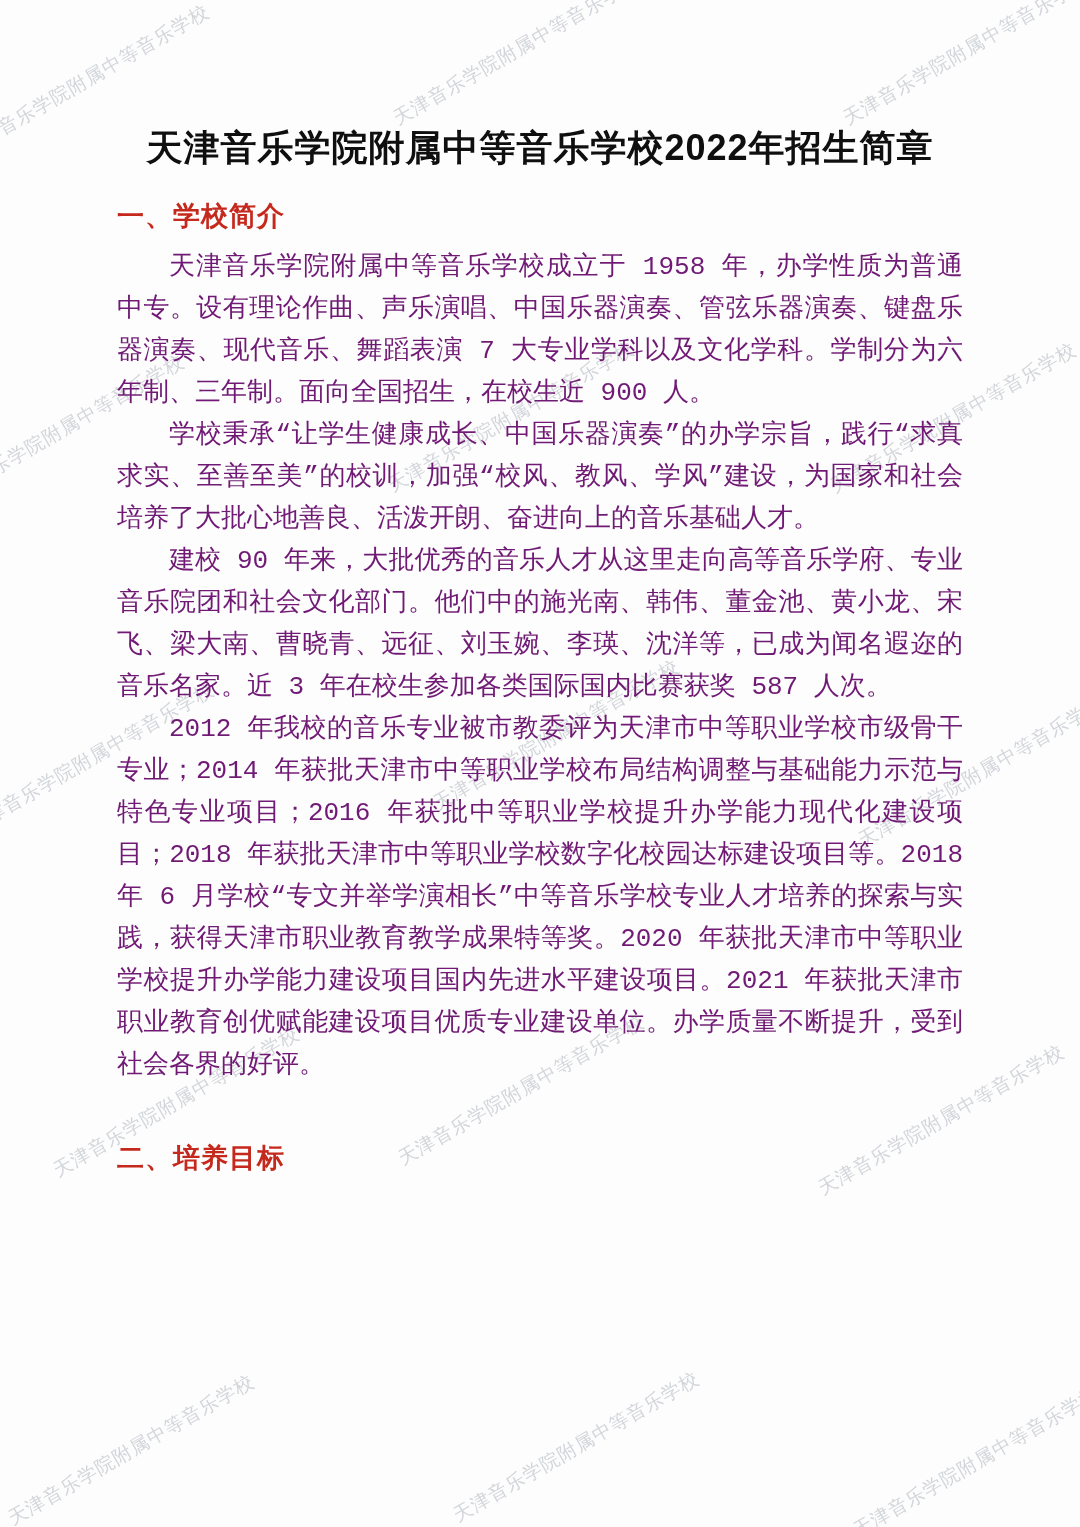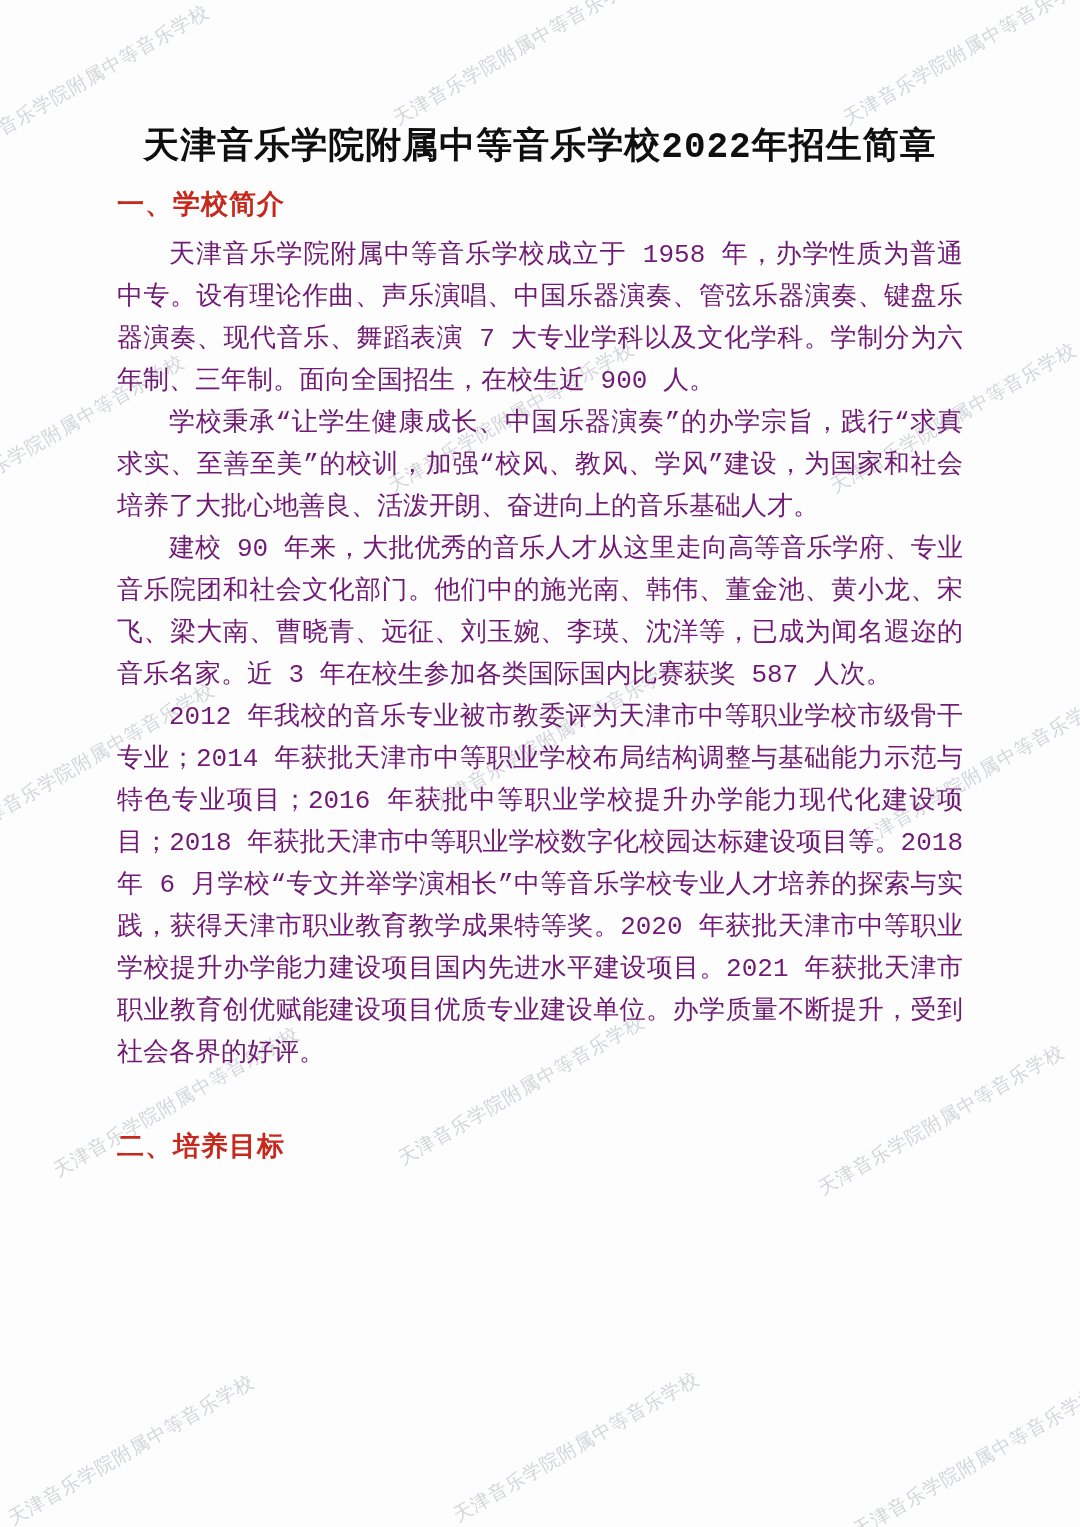--- a/index.html
+++ b/index.html
@@ -30,36 +30,36 @@
     transform-origin: 0 50%;
   }
 
   
   .doc {
     position: relative;
     z-index: 1;
     padding: 0 117px 0 117px;
   }
   .title {
-    font-family: Liberation Mono, monospace;
+    font-family: Liberation Sans, sans-serif;
     font-weight: bold;
     font-size: 36px;
     line-height: 50px;
     color: #0f0f0f;
     text-align: center;
     margin: 123px 0 0 0;
     letter-spacing: 1px;
   }
   .sec-heading {
     font-family: "DejaVu Sans", "Liberation Sans", sans-serif;
     font-weight: bold;
     font-size: 27px;
     line-height: 38px;
     color: var(--accent, #c5281c);
-    margin: 12px 0 0 0;
+    margin: 24px 0 0 0;
     letter-spacing: 1px;
   }
   .sec-heading.second { margin-top: 53px; }
   .para {
     font-family: Liberation Mono, monospace;
     font-size: 26px;
     line-height: 42px;
     color: #701a75;
     text-align: justify;
     text-indent: 2em;

